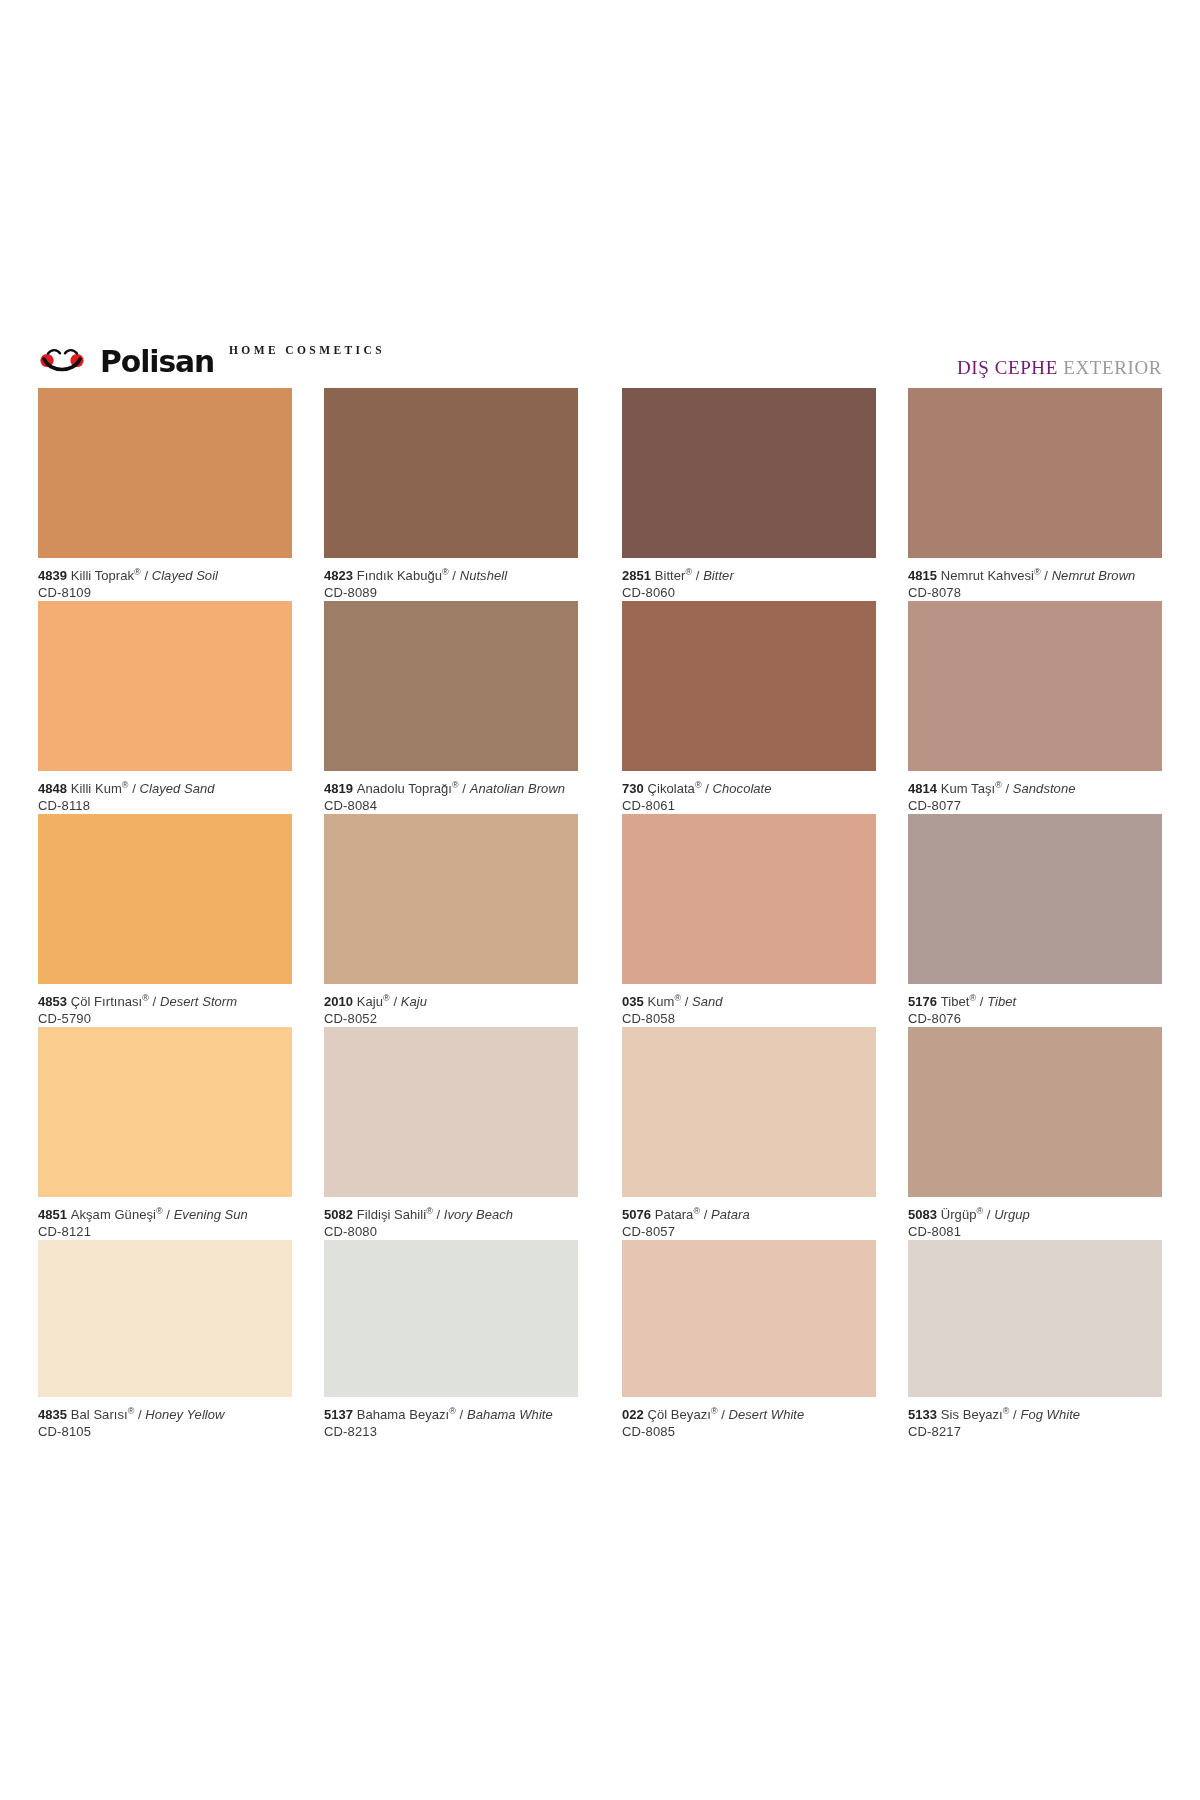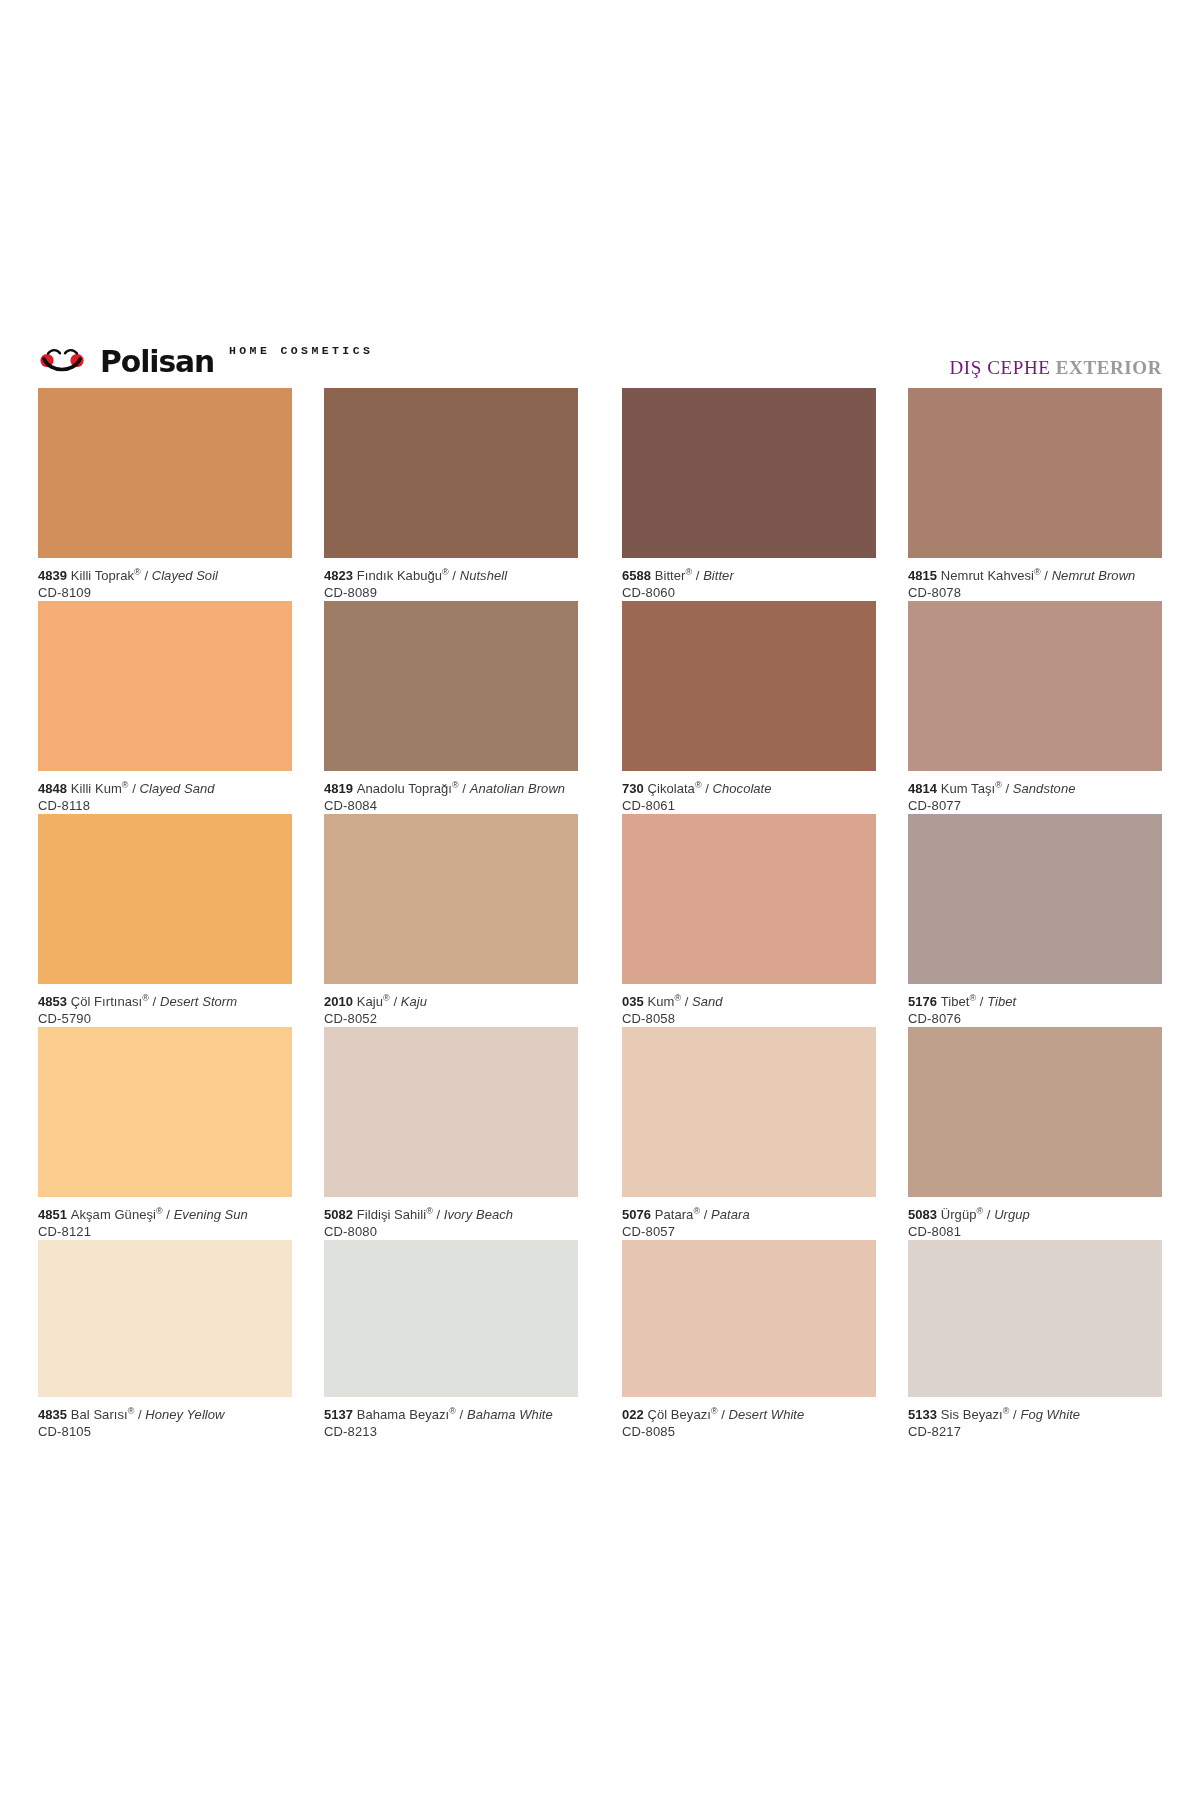--- a/index.html
+++ b/index.html
@@ -52,39 +52,39 @@
     font-weight: bold;
     font-size: 31px;
     letter-spacing: -1.1px;
     color: #111111;
     line-height: 1;
     transform: scaleX(0.96);
     transform-origin: left bottom;
   }
 
   .brand-sub {
-    font-family: Liberation Mono, monospace;
+    font-family: Liberation Serif, serif;
     font-weight: bold;
     font-size: 11.5px;
     letter-spacing: 3.4px;
     color: #1a1a1a;
     line-height: 1;
     position: relative;
     top: -1px;
   }
 
   .header-right {
     font-family: "Liberation Serif", serif;
     font-size: 19px;
     line-height: 1;
     letter-spacing: 0.6px;
     white-space: nowrap;
   }
   .header-right .hr-strong { color: #701a75; text-align: right; }
-  .header-right .hr-light  { color: #9a9a9a; font-weight: bold; }
+  .header-right .hr-light  { color: #9a9a9a; }
 
   
   .grid {
     position: absolute;
     left: 38px;
     top: 388px;
     width: 1124px;
   }
 
   .row {
@@ -195,21 +195,21 @@
             <div class="caption">
               <div class="cap-line1"><span class="cap-code">4823 </span><span class="cap-tr">Fındık Kabuğu</span><span class="cap-reg">®</span><span class="cap-sep"> / </span><span class="cap-en">Nutshell</span></div>
               <div class="cap-line2">CD-8089</div>
             </div>
           </div>
         </div>
         <div class="group right">
           <div class="cell">
             <div class="swatch" style="background: rgb(124, 87, 77);"></div>
             <div class="caption">
-              <div class="cap-line1"><span class="cap-code">6588 </span><span class="cap-tr">Bitter</span><span class="cap-reg">®</span><span class="cap-sep"> / </span><span class="cap-en">Bitter</span></div>
+              <div class="cap-line1"><span class="cap-code">2851 </span><span class="cap-tr">Bitter</span><span class="cap-reg">®</span><span class="cap-sep"> / </span><span class="cap-en">Bitter</span></div>
               <div class="cap-line2">CD-8060</div>
             </div>
           </div>
           <div class="cell">
             <div class="swatch" style="background: rgb(169, 128, 110);"></div>
             <div class="caption">
               <div class="cap-line1"><span class="cap-code">4815 </span><span class="cap-tr">Nemrut Kahvesi</span><span class="cap-reg">®</span><span class="cap-sep"> / </span><span class="cap-en">Nemrut Brown</span></div>
               <div class="cap-line2">CD-8078</div>
             </div>
           </div>

